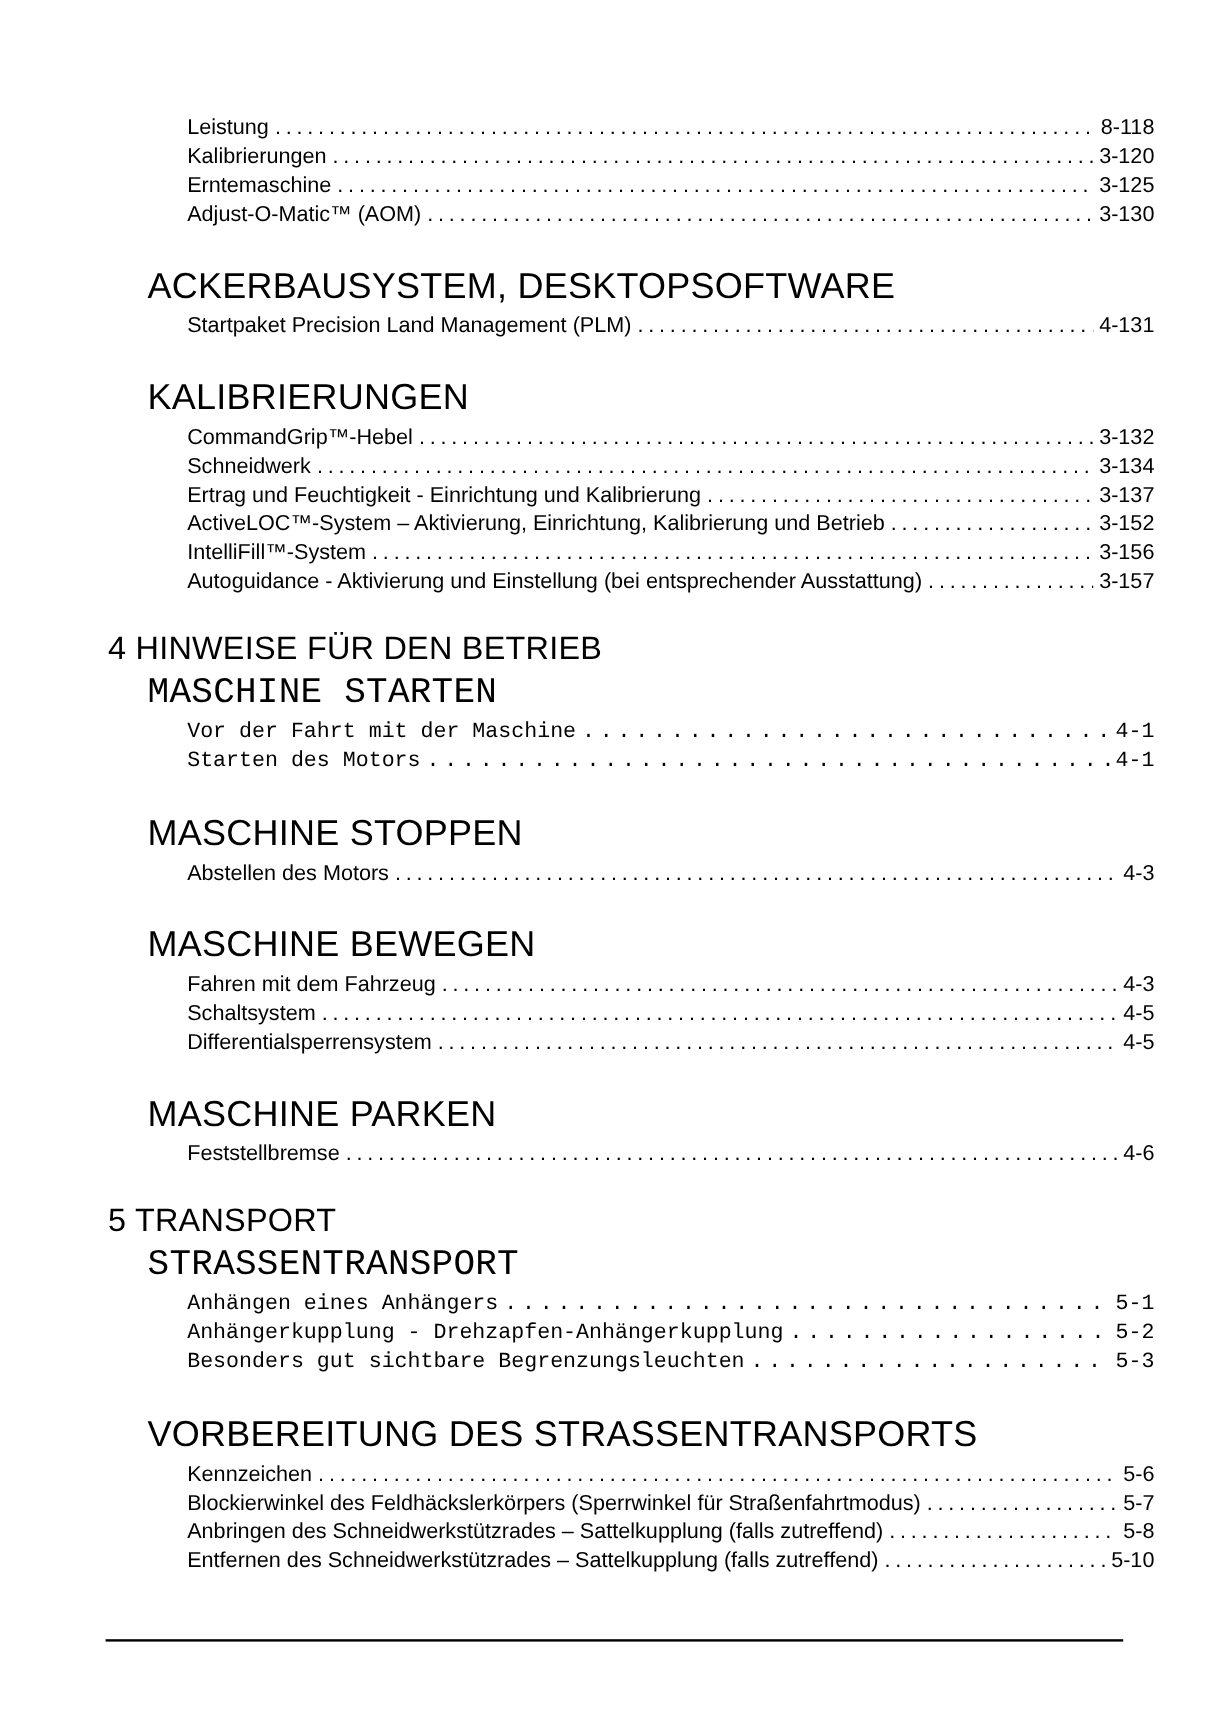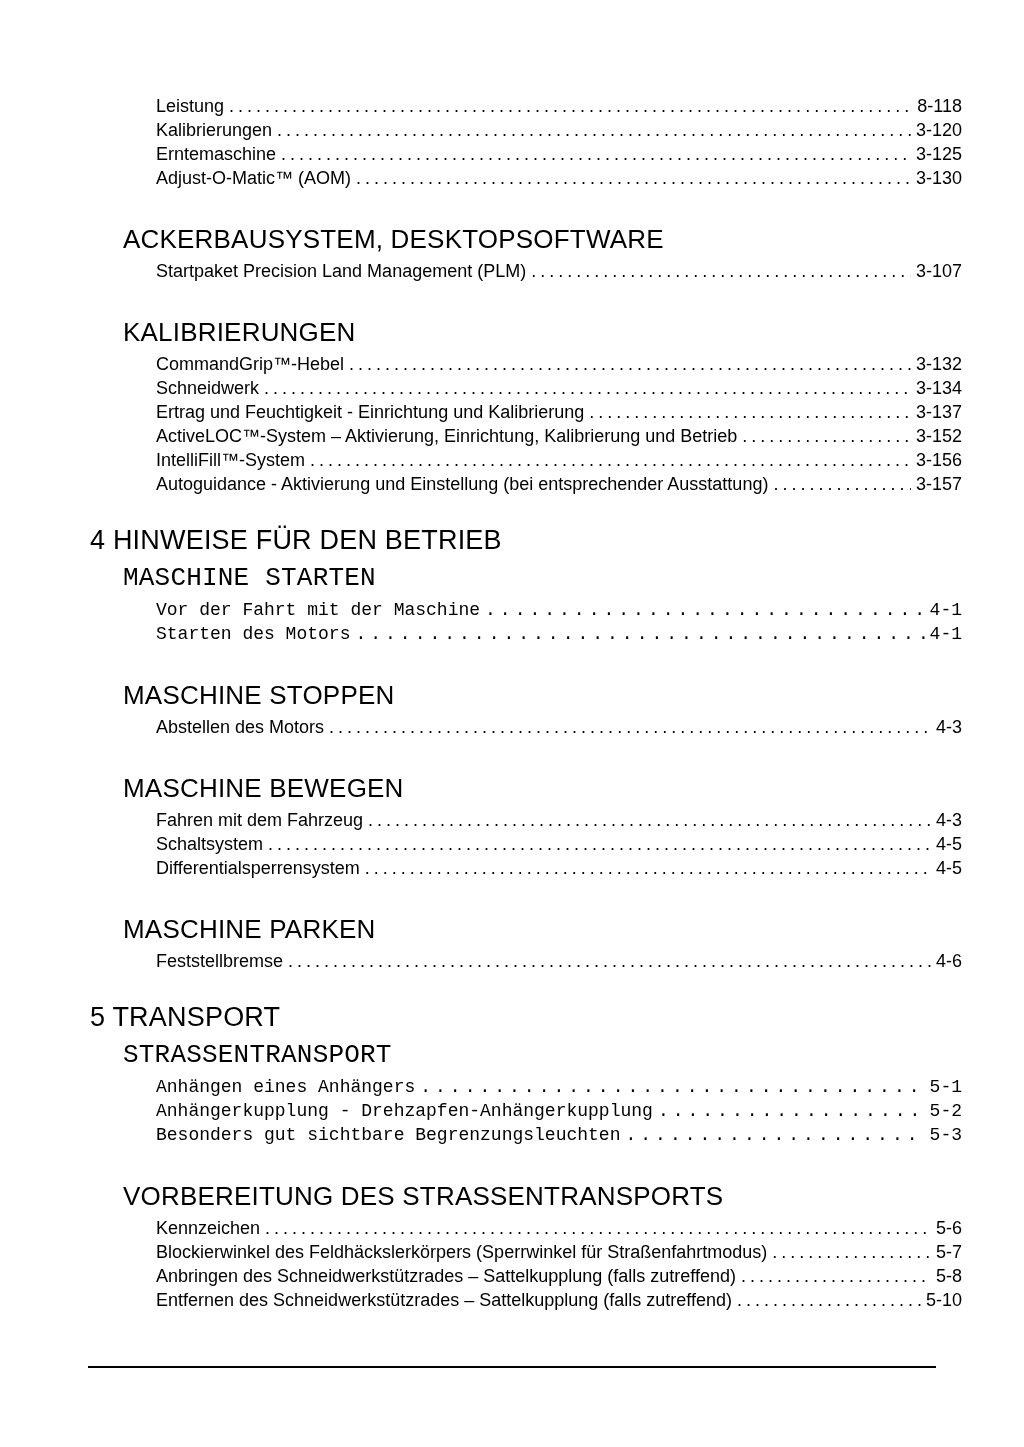--- a/index.html
+++ b/index.html
@@ -24,21 +24,21 @@
   .toc {
     padding: 94px 62px 0 156px;
   }
   .section {
     margin-top: 34px;
   }
   .toc > .section:first-child {
     margin-top: 0;
   }
   .section-heading {
-    font-size: 26px;
+    font-size: 30px;
     line-height: 30px;
     margin-left: -33px;
     margin-bottom: 5px;
     letter-spacing: 0.2px;
     white-space: nowrap;
   }
   .chapter-heading {
     font-size: 27px;
     line-height: 33px;
     margin-left: -66px;
@@ -107,21 +107,21 @@
           <span class="entry-title">Adjust-O-Matic™ (AOM)</span>
           <span class="dots"></span>
           <span class="entry-page">3-130</span>
         </div>
       </div>
       <div class="section">
         <div class="section-heading">ACKERBAUSYSTEM, DESKTOPSOFTWARE</div>
         <div class="entry">
           <span class="entry-title">Startpaket Precision Land Management (PLM)</span>
           <span class="dots"></span>
-          <span class="entry-page">3-107</span>
+          <span class="entry-page">4-131</span>
         </div>
       </div>
       <div class="section">
         <div class="section-heading">KALIBRIERUNGEN</div>
         <div class="entry">
           <span class="entry-title">CommandGrip™-Hebel</span>
           <span class="dots"></span>
           <span class="entry-page">3-132</span>
         </div>
         <div class="entry">

